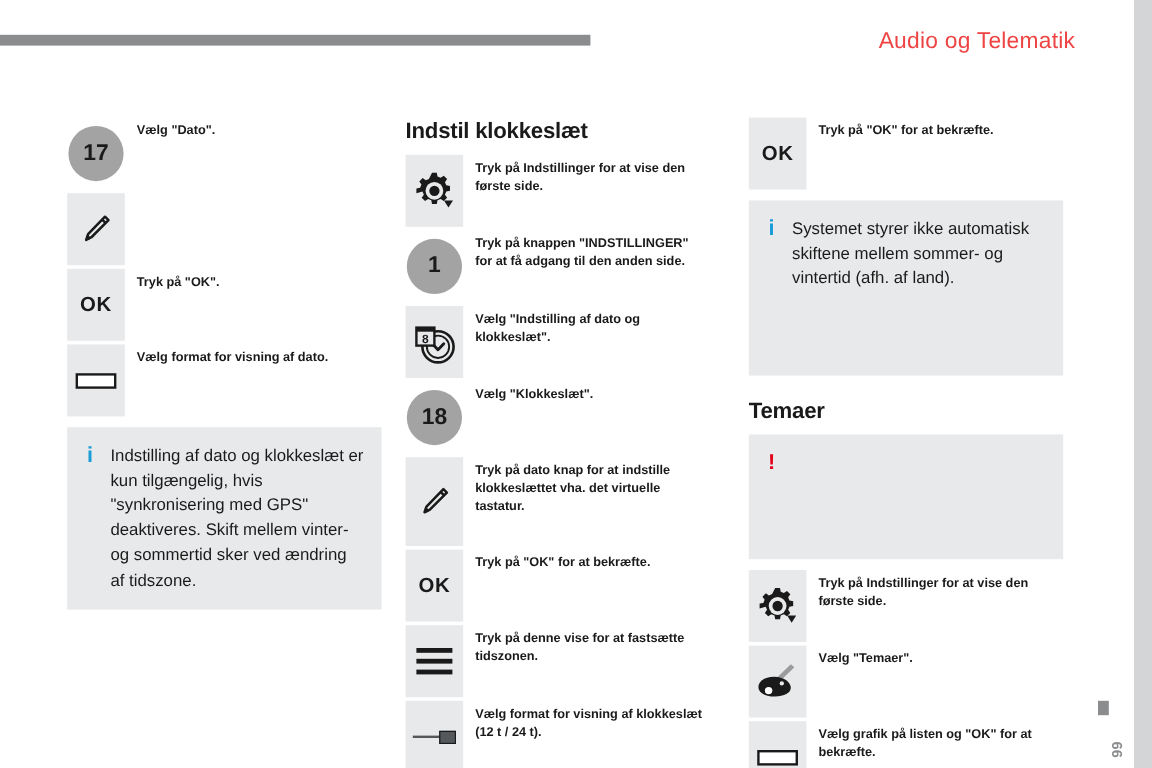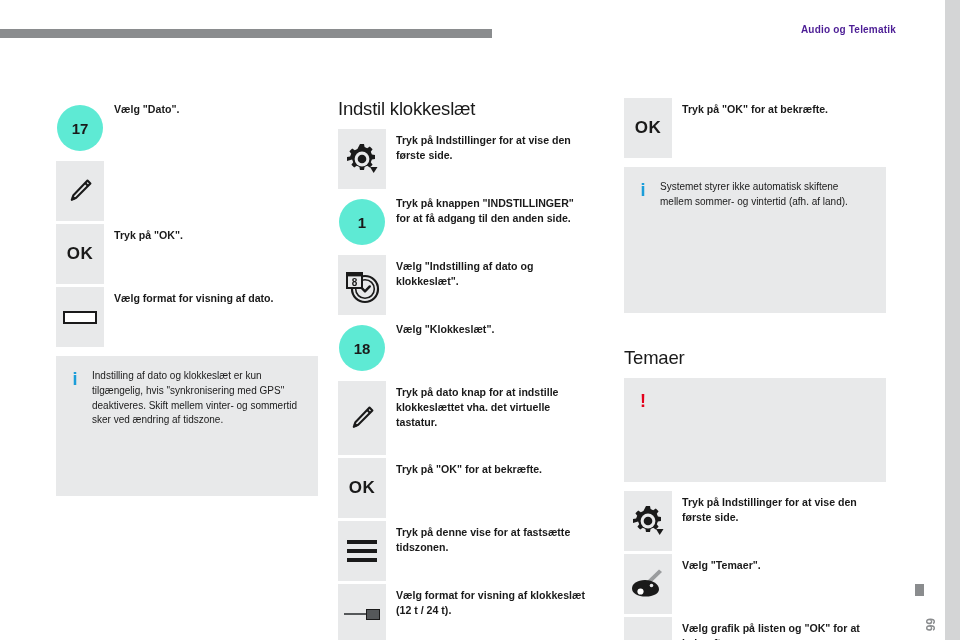--- a/index.html
+++ b/index.html
@@ -14,21 +14,21 @@
     position:absolute;inset:0;
     background:#fff;
   }
   
   .hdr-bar{
     position:absolute;left:0;top:29px;width:492px;height:9px;
     background:#8a8c8e;
   }
   .hdr-title{
     position:absolute;right:64px;top:24px;
-    font-size:10px;font-weight:bold;color:#4c1d95;
+    font-size:19px;font-weight:normal;color:#ef4444;
     letter-spacing:.2px;
   }
   .right-strip{
     position:absolute;right:0;top:0;width:15px;height:640px;
     background:#d4d5d6;
   }
   .page-num{
     position:absolute;right:22px;bottom:22px;
     font-size:12px;color:#8a8c8e;font-weight:bold;
     transform:rotate(-90deg);transform-origin:100% 100%;
@@ -38,21 +38,21 @@
     width:9px;height:12px;background:#8a8c8e;
   }
 
   
   .col{position:absolute;top:98px;}
   .col-left{left:56px;width:262px;}
   .col-mid{left:338px;width:248px;}
   .col-right{left:624px;width:262px;}
 
   h2.sec{
-    font-size:18.5px;font-weight:normal;color:#1a1a1a;
+    font-size:18.5px;font-weight:bold;color:#1a1a1a;
     margin:0 0 9px 0;letter-spacing:-.2px;
   }
 
   
   .row{
     display:flex;align-items:flex-start;
     margin-bottom:3px;
     min-height:48px;
   }
   .row .txt{
@@ -71,23 +71,23 @@
     display:flex;align-items:center;justify-content:center;
     position:relative;
   }
   .icell.h60{height:60px;}
   .icell.h74{height:74px;}
   .icell.plain{background:transparent;}
 
   
   .circ{
     width:46px;height:46px;border-radius:50%;
-    background:#5eead4;color:#1a1a1a;
+    background:#a3a3a3;color:#1a1a1a;
     display:flex;align-items:center;justify-content:center;
-    font-size:15px;font-weight:bold;
+    font-size:19px;font-weight:bold;
   }
 
   .okbtn{font-size:17px;font-weight:bold;color:#1a1a1a;letter-spacing:.5px;}
 
   
   .barglyph{
     width:30px;height:9px;border:2px solid #1a1a1a;background:#fff;
   }
   
   .hamb{display:flex;flex-direction:column;gap:5px;}
@@ -106,21 +106,21 @@
   }
   .note .glyph{
     width:14px;min-width:14px;
     font-size:18px;font-weight:bold;line-height:1;
     text-align:center;padding-top:1px;
   }
   .note .glyph.info{color:#1b9dd9;}
   .note .glyph.warn{color:#e3001b;}
   .note .ntxt{
     flex:1;padding-left:10px;
-    font-size:10px;color:#1a1a1a;line-height:1.48;
+    font-size:14px;color:#1a1a1a;line-height:1.48;
   }
   .note.big{min-height:118px;}
   .note.l-info{min-height:112px;}
 </style>
 </head>
 <body>
 
 <div class="page">
 
   <div class="hdr-bar"></div>
@@ -267,21 +267,21 @@
         <span class="okbtn">OK</span>
       </div>
       <div class="txt">Tryk på "OK" for at bekræfte.</div>
     </div>
 
     <div class="note big">
       <div class="glyph info">i</div>
       <div class="ntxt">Systemet styrer ikke automatisk skiftene mellem sommer- og vintertid (afh. af land).</div>
     </div>
 
-    <h2 class="sec" style="margin-top:34px;">Temaer</h2>
+    <h2 class="sec" style="margin-top:18px;">Temaer</h2>
 
     <div class="note" style="margin-top:0;min-height:76px;">
       <div class="glyph warn">!</div>
     </div>
 
     <div style="height:9px;"></div>
 
     <div class="row tall">
       <div class="icell h60">
         <svg width="32" height="32" viewBox="0 0 32 32">

